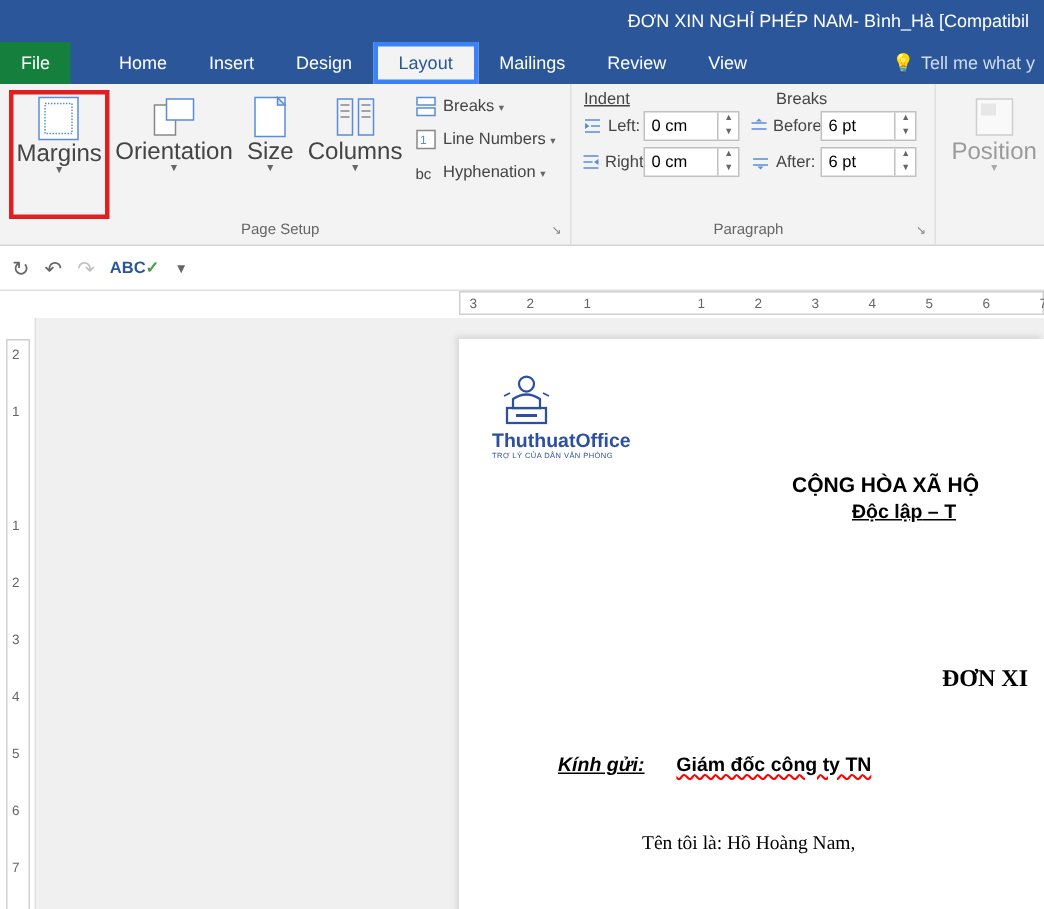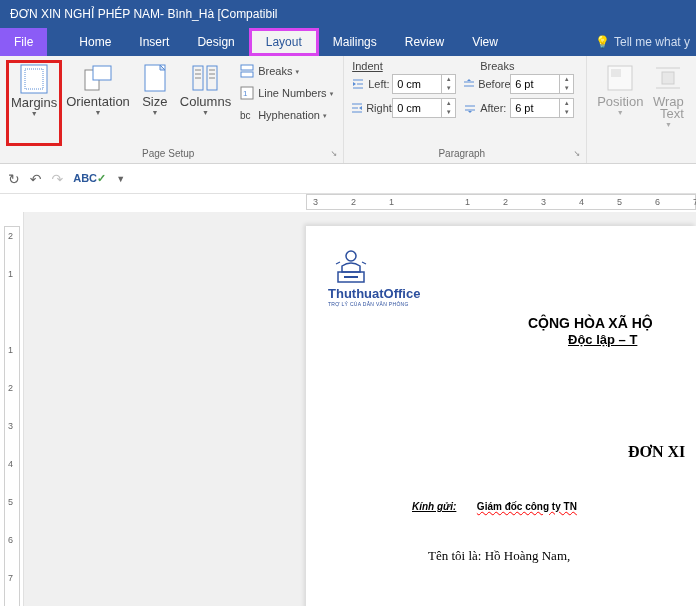--- a/index.html
+++ b/index.html
@@ -1,36 +1,36 @@
 <!DOCTYPE html>
 <html><head>
   <meta charset="utf-8">
   <style>
     * { margin: 0; padding: 0; box-sizing: border-box; font-family: 'Segoe UI', Tahoma, sans-serif; }
     body { width: 696px; height: 606px; overflow: hidden; background: #fff; }
     
-    .titlebar { background: #2b579a; color: #fff; height: 28px; display: flex; align-items: center; justify-content: flex-start; font-size: 12px; padding: 0 10px; }
+    .titlebar { background: #2b579a; color: #fff; height: 28px; display: flex; align-items: center; justify-content: flex-end; font-size: 12px; padding: 0 10px; }
     
     .tabs { background: #2b579a; height: 28px; display: flex; align-items: stretch; }
     .tab { padding: 0 14px; color: #fff; font-size: 12px; display: flex; align-items: center; cursor: pointer; }
-    .tab.file { background: #8b5cf6; }
+    .tab.file { background: #15803d; }
     .tab.active { background: #f3f3f3; color: #2b579a; }
-    .tab.highlight { border: 3px solid #d946ef; }
+    .tab.highlight { border: 3px solid #3b82f6; }
     .tell-me { margin-left: auto; display: flex; align-items: center; color: #d0ddf0; font-size: 12px; padding-right: 6px; }
     .bulb { margin-right: 4px; }
     
     .ribbon { background: #f3f3f3; border-bottom: 1px solid #d4d4d4; height: 108px; display: flex; }
     .group { border-right: 1px solid #e0e0e0; padding: 4px 6px 2px 6px; position: relative; display: flex; flex-direction: column; }
     .group-content { flex: 1; display: flex; }
     .group-label { font-size: 10px; color: #666; text-align: center; padding: 2px 0; display: flex; align-items: center; justify-content: center; }
     .group-label .dialog-arrow { margin-left: auto; font-size: 8px; color: #888; }
     
     .big-btn { display: flex; flex-direction: column; align-items: center; justify-content: flex-start; padding: 2px 4px; cursor: pointer; min-width: 42px; }
     .big-btn .icon { width: 32px; height: 32px; display: flex; align-items: center; justify-content: center; margin-bottom: 2px; }
-    .big-btn .lbl { font-size: 13px; color: #444; text-align: right; line-height: 12px; }
+    .big-btn .lbl { font-size: 16px; color: #444; text-align: right; line-height: 12px; }
     .big-btn.highlight { border: 3px solid #e02020; padding: 0 2px; }
     .big-btn.disabled { opacity: 0.5; }
     .drop-arrow { font-size: 7px; color: #666; margin-top: 1px; }
     
     .small-btn-col { display: flex; flex-direction: column; justify-content: flex-start; }
     .small-btn { display: flex; align-items: center; font-size: 11px; color: #444; padding: 3px 4px; cursor: pointer; white-space: nowrap; }
     .small-icon { width: 16px; height: 16px; display: inline-flex; align-items: center; justify-content: center; margin-right: 3px; }
     
     .indent-spacing { display: flex; flex-direction: column; }
     .is-headers { display: flex; font-size: 11px; color: #444; }
@@ -59,21 +59,21 @@
     .canvas { flex: 1; background: #fff; margin-left: 282px; margin-top: 14px; box-shadow: -2px -2px 4px rgba(0,0,0,0.1); padding: 20px 0 0 22px; }
     
     .logo { margin-bottom: 8px; }
     .logo-icon { width: 46px; height: 40px; }
     .logo-text { font-size: 13px; font-weight: bold; color: #2c4f9e; font-family: Arial; }
     .logo-sub { font-size: 5px; color: #2c4f9e; letter-spacing: 0.3px; }
     
     .doc-title { font-weight: bold; font-size: 14px; margin-left: 200px; font-family: 'Times New Roman', serif; }
     .doc-sub { font-weight: bold; font-size: 13px; margin-left: 240px; text-decoration: underline; font-family: 'Times New Roman', serif; }
     .doc-title2 { font-weight: bold; font-size: 16px; margin-left: 300px; margin-top: 95px; font-family: 'Times New Roman', serif; }
-    .doc-kinh { font-size: 10px; margin-top: 40px; margin-left: 84px; font-family: 'Times New Roman', serif; }
+    .doc-kinh { font-size: 13px; margin-top: 40px; margin-left: 44px; font-family: 'Times New Roman', serif; }
     .doc-kinh .k1 { font-style: italic; font-weight: bold; text-decoration: underline; }
     .doc-kinh .k2 { font-weight: bold; margin-left: 18px; text-decoration: underline; text-decoration-color: red; text-decoration-style: wavy; }
     .doc-ten { font-size: 13px; margin-top: 36px; margin-left: 100px; font-family: 'Times New Roman', serif; }
     
     svg { display: block; }
     .wavy-red { text-decoration-color: red; text-decoration-style: wavy; }
   </style>
 </head>
 <body>
 

